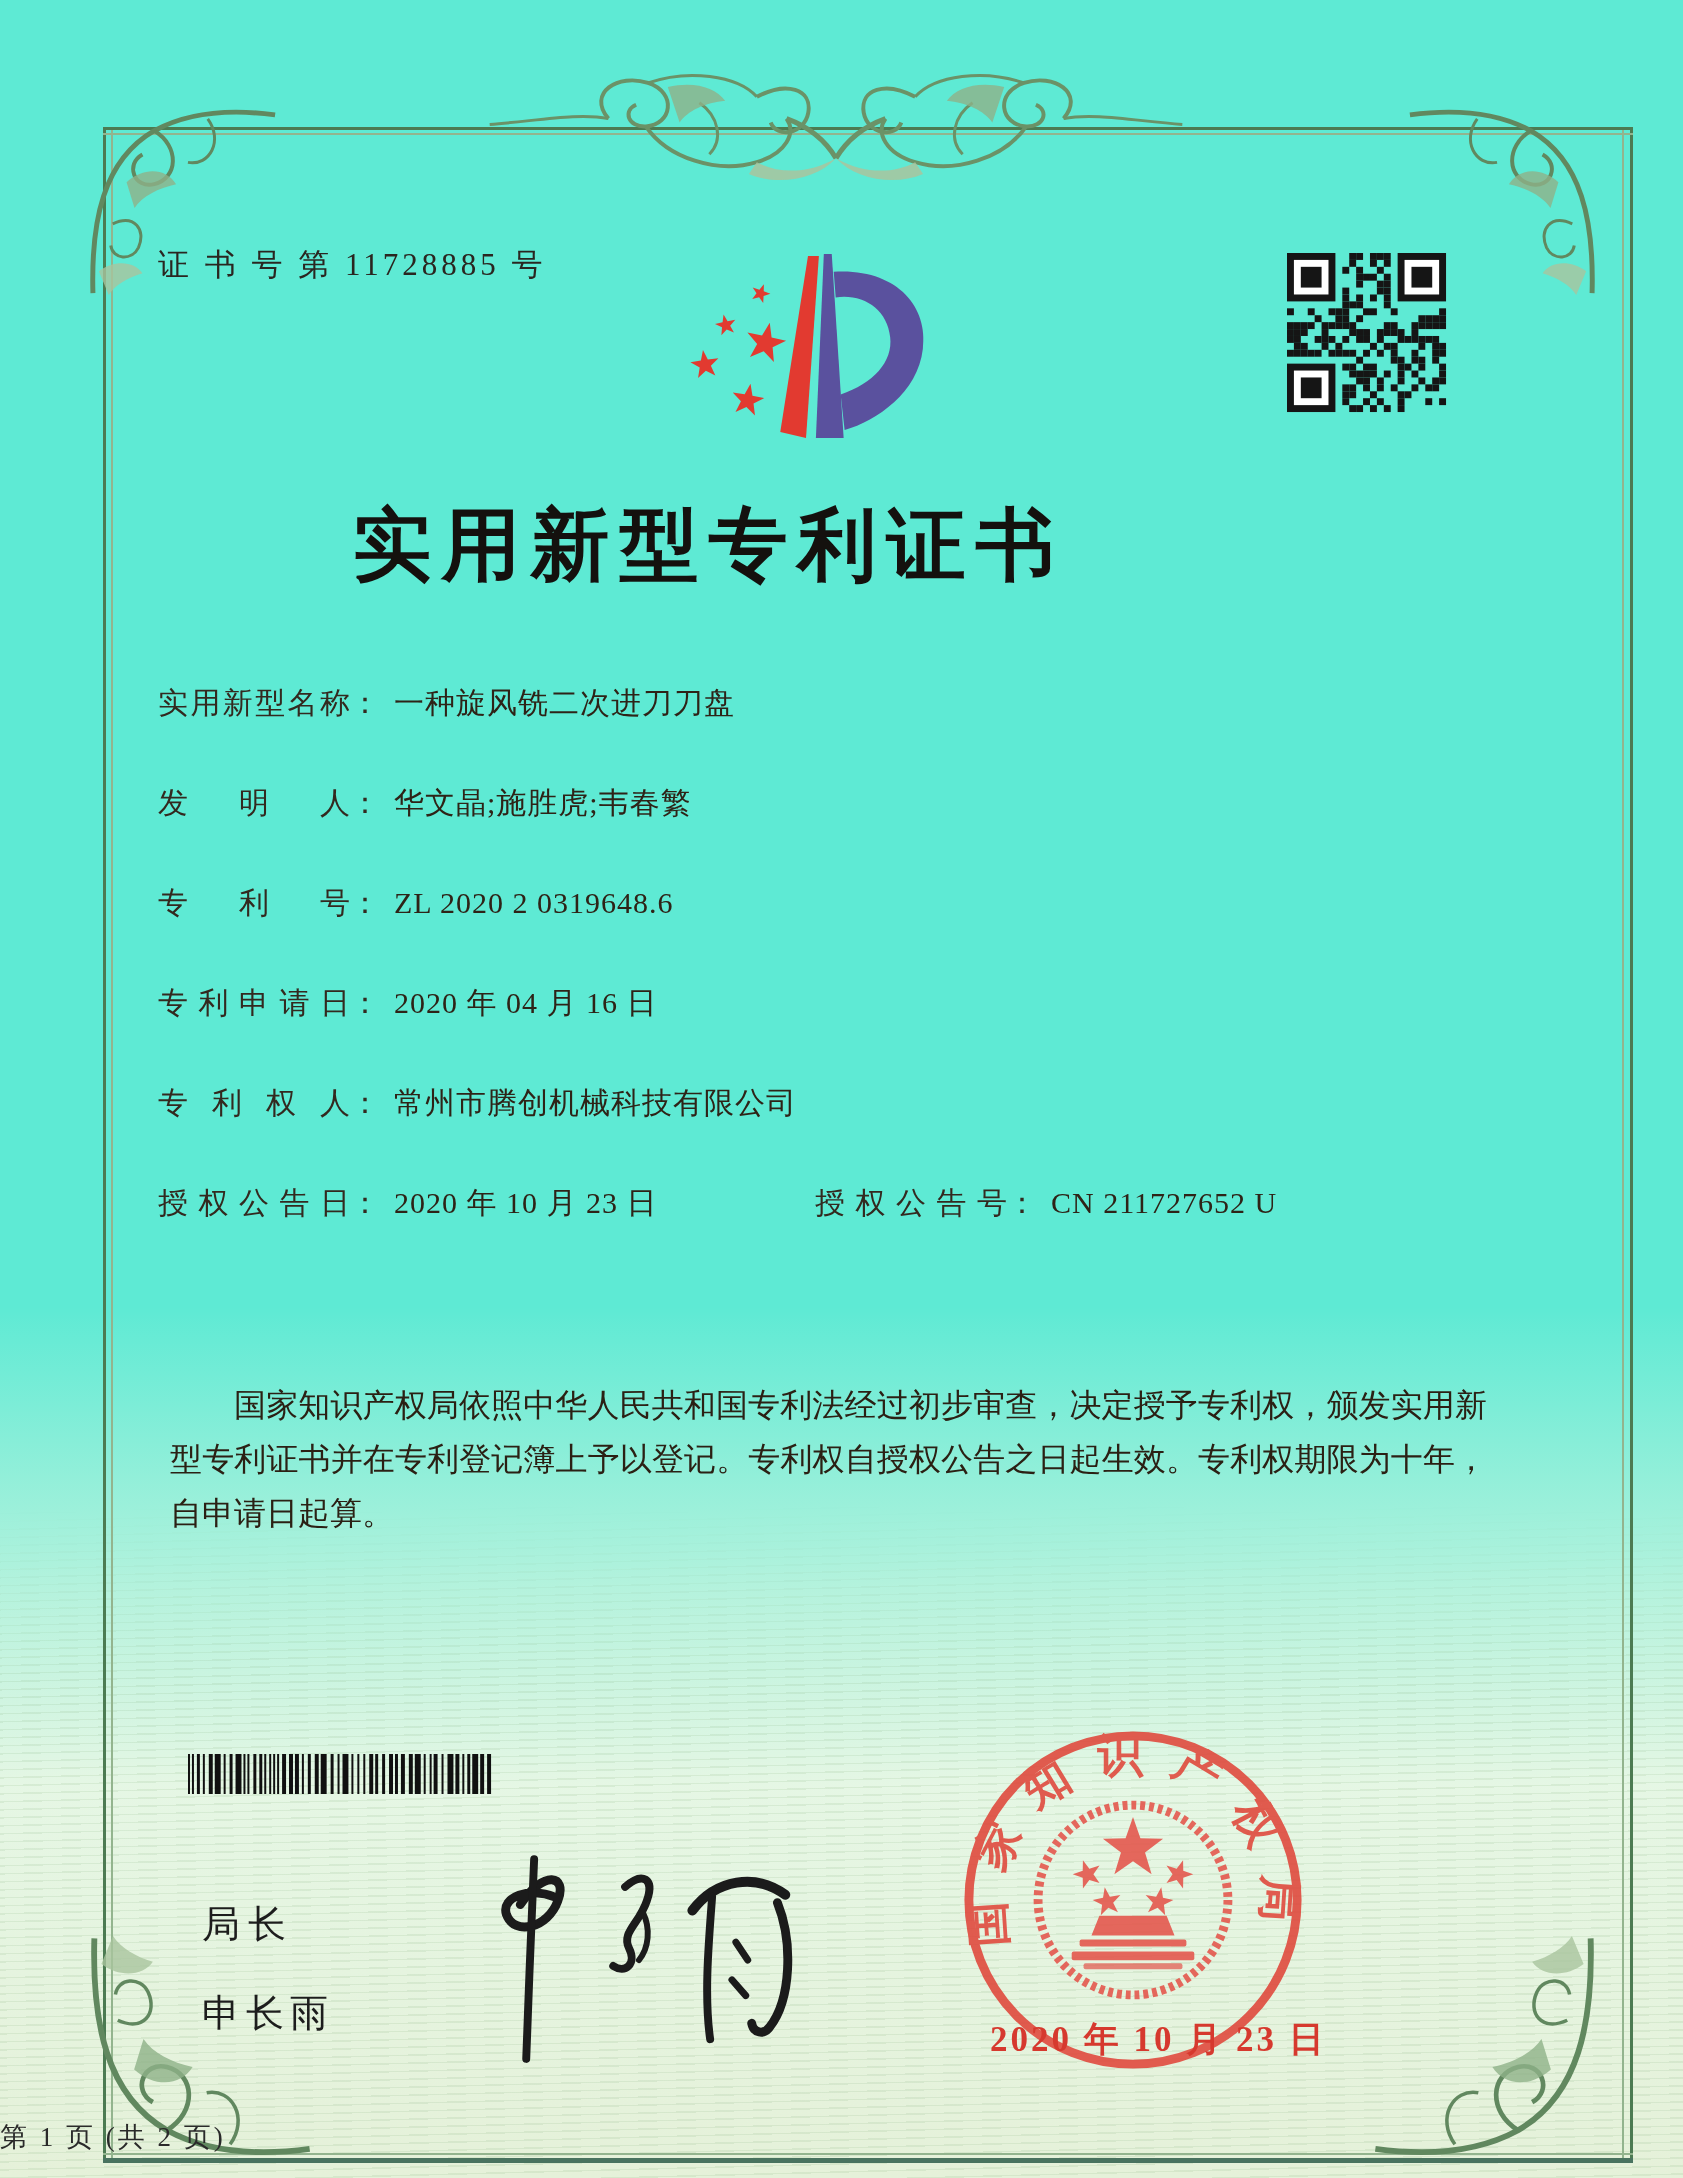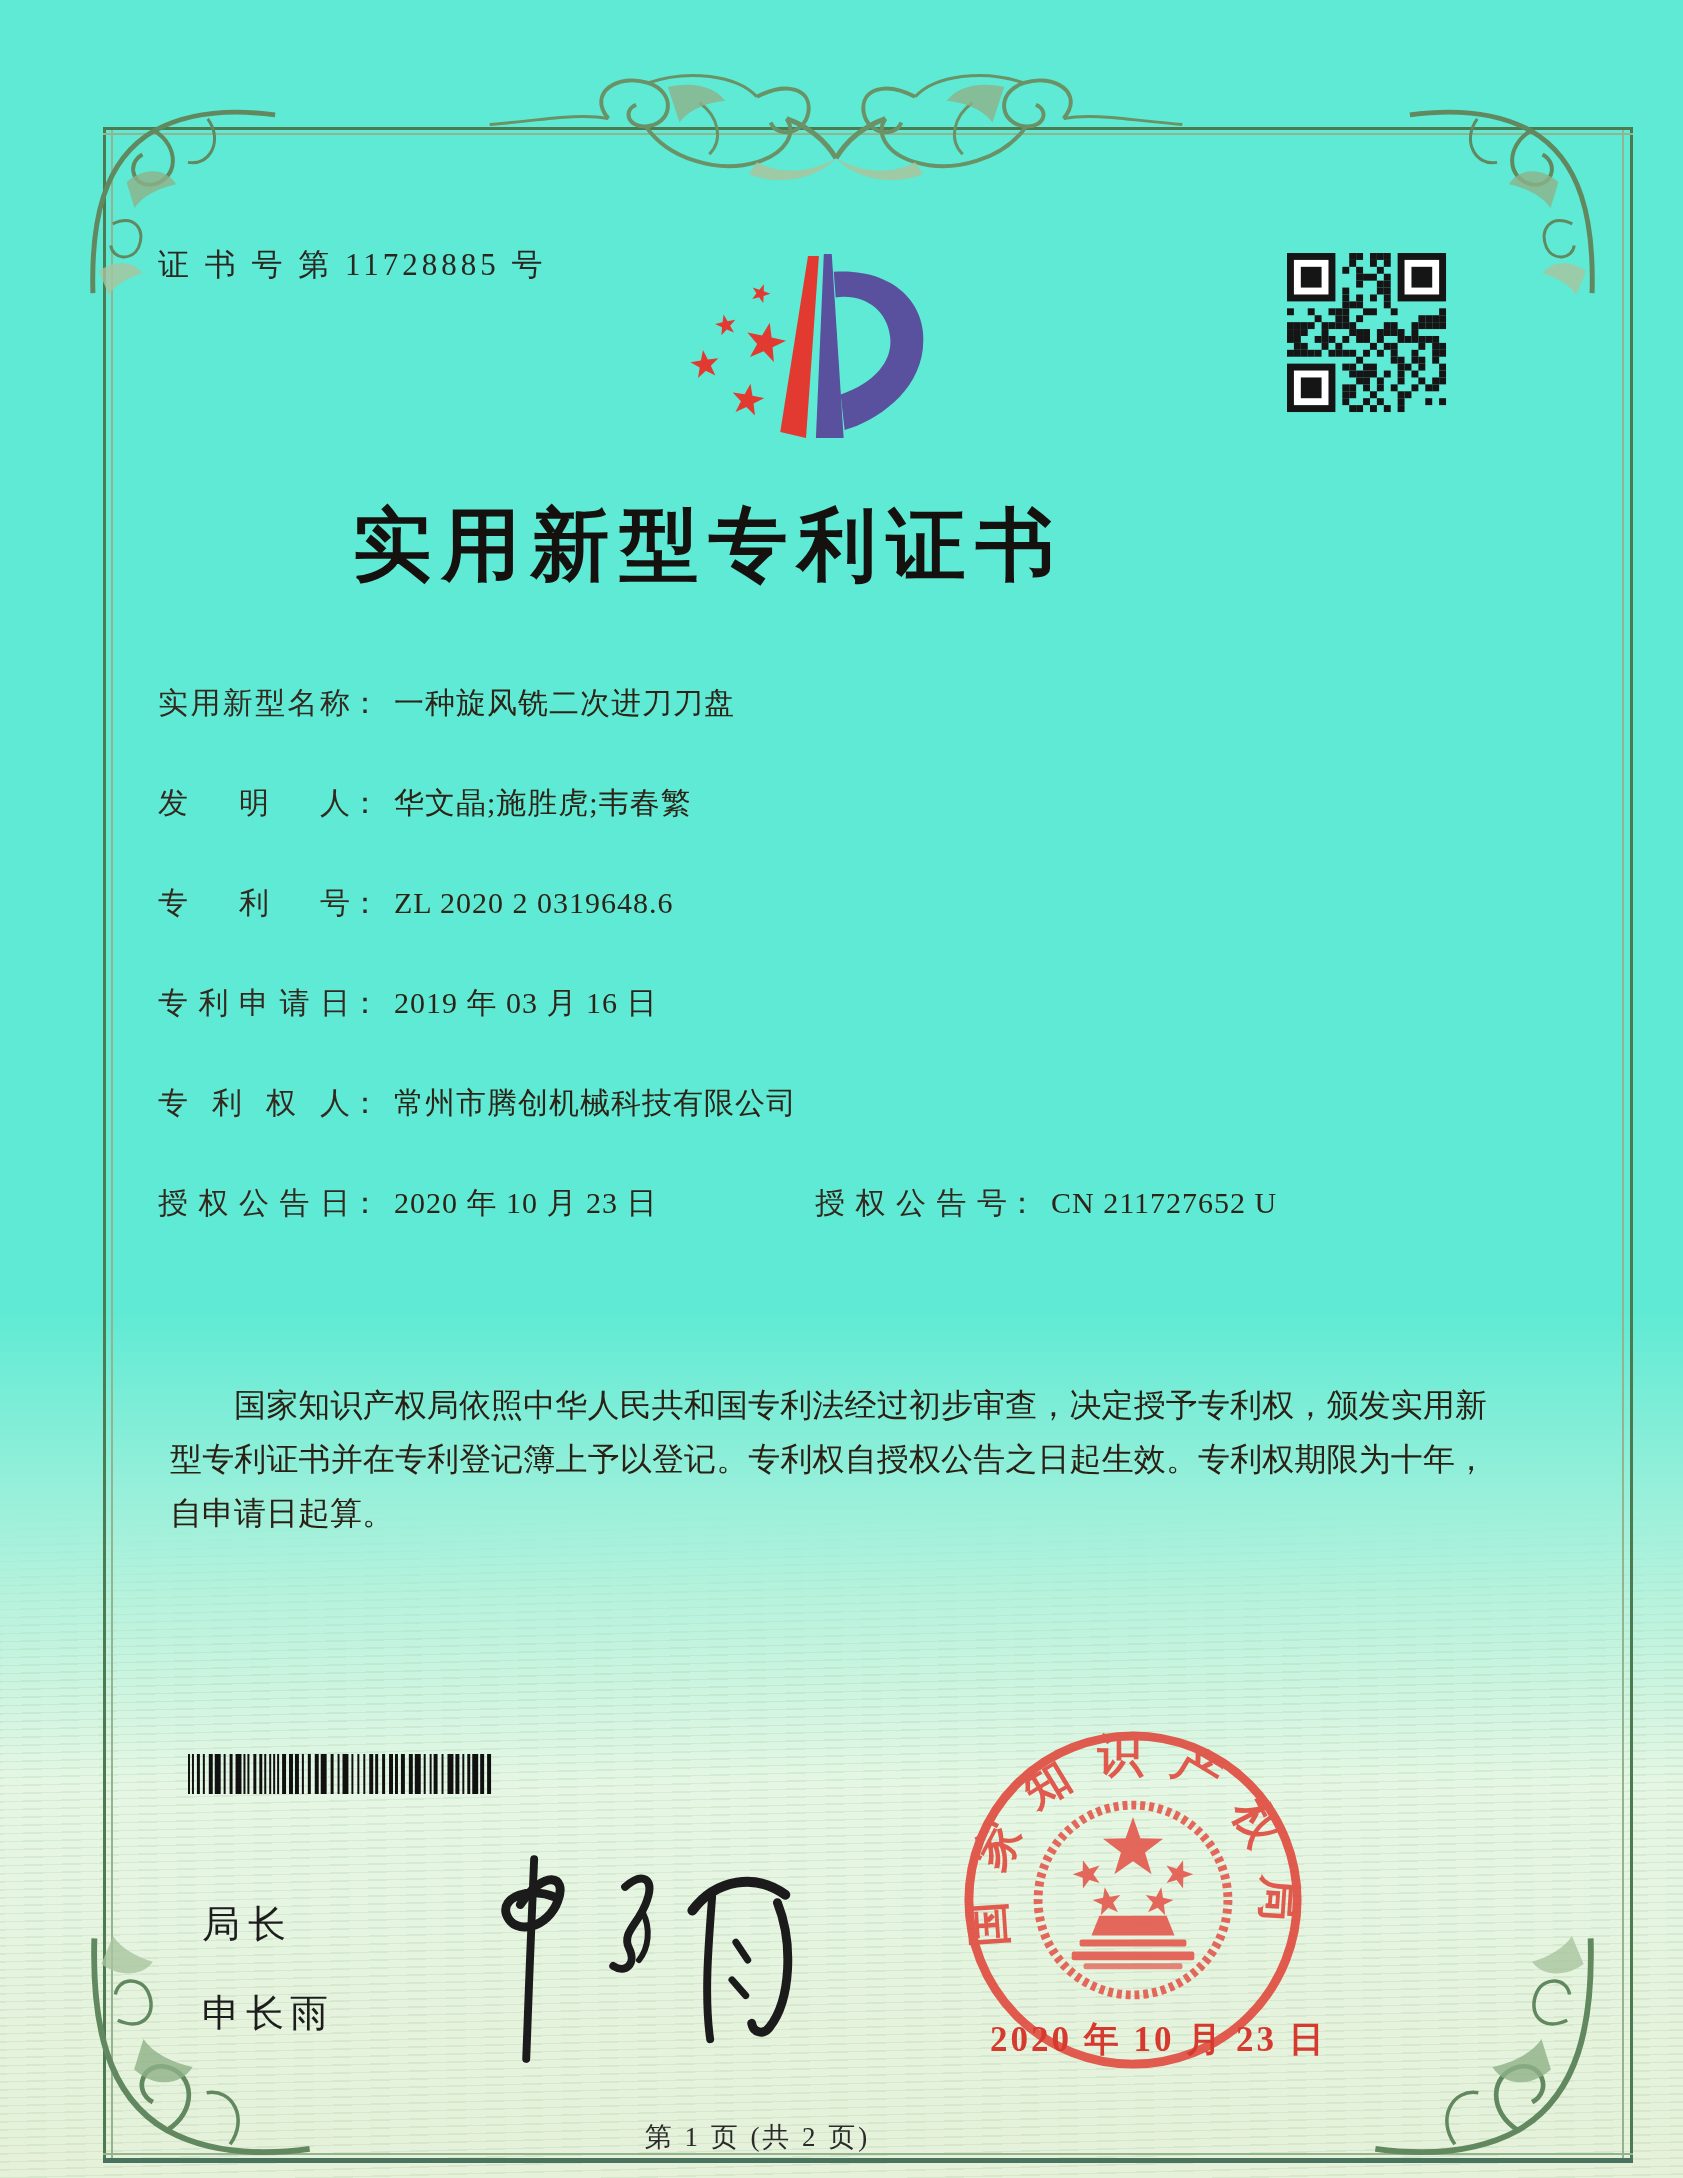--- a/index.html
+++ b/index.html
@@ -39,21 +39,21 @@
   
   .barcode{position:absolute;left:188px;top:1754px;width:309px;height:40px;}
   .officer{position:absolute;left:202px;top:1899px;
     font-family:"Liberation Sans","DejaVu Sans",sans-serif;color:#1d1d1d;}
   .officer .t{font-size:38px;letter-spacing:8px;}
   .officer .n{font-size:38px;letter-spacing:6px;margin-top:38px;}
   .signature{position:absolute;left:457px;top:1849px;}
   .seal{position:absolute;left:958px;top:1725px;}
   .sealdate{position:absolute;left:990px;top:2016px;font-size:35px;letter-spacing:3px;
     color:#d6392e;font-weight:700;white-space:nowrap;}
-  .footer{position:absolute;left:0;width:1515px;top:2119px;text-align:center;
+  .footer{position:absolute;left:0;width:1515px;top:2119px;text-align:left;
     font-size:27px;letter-spacing:3px;color:#2a2a2a;}
   .qr{position:absolute;left:1287px;top:253px;width:162px;height:162px;}
   .logo{position:absolute;left:683px;top:244px;}
   .ornament{position:absolute;left:460px;top:63px;}
   .corner{position:absolute;}
 </style>
 </head>
 <body>
 
 <div class="page">
@@ -314,21 +314,21 @@
     <div class="frow">
       <span class="flabel">实用新型名称</span><span class="fcolon">：</span><span class="fvalue">一种旋风铣二次进刀刀盘</span>
     </div>
     <div class="frow">
       <span class="flabel">发明人</span><span class="fcolon">：</span><span class="fvalue">华文晶;施胜虎;韦春繁</span>
     </div>
     <div class="frow">
       <span class="flabel">专利号</span><span class="fcolon">：</span><span class="fvalue">ZL 2020 2 0319648.6</span>
     </div>
     <div class="frow">
-      <span class="flabel">专利申请日</span><span class="fcolon">：</span><span class="fvalue">2019 年 03 月 16 日</span>
+      <span class="flabel">专利申请日</span><span class="fcolon">：</span><span class="fvalue">2020 年 04 月 16 日</span>
     </div>
     <div class="frow">
       <span class="flabel">专利权人</span><span class="fcolon">：</span><span class="fvalue">常州市腾创机械科技有限公司</span>
     </div>
     <div class="frow">
       <span class="flabel">授权公告日</span><span class="fcolon">：</span><span class="fvalue">2020 年 10 月 23 日</span>
       <span class="grant2">
         <span class="flabel">授权公告号</span><span class="fcolon">：</span><span class="fvalue">CN 211727652 U</span>
       </span>
     </div>

